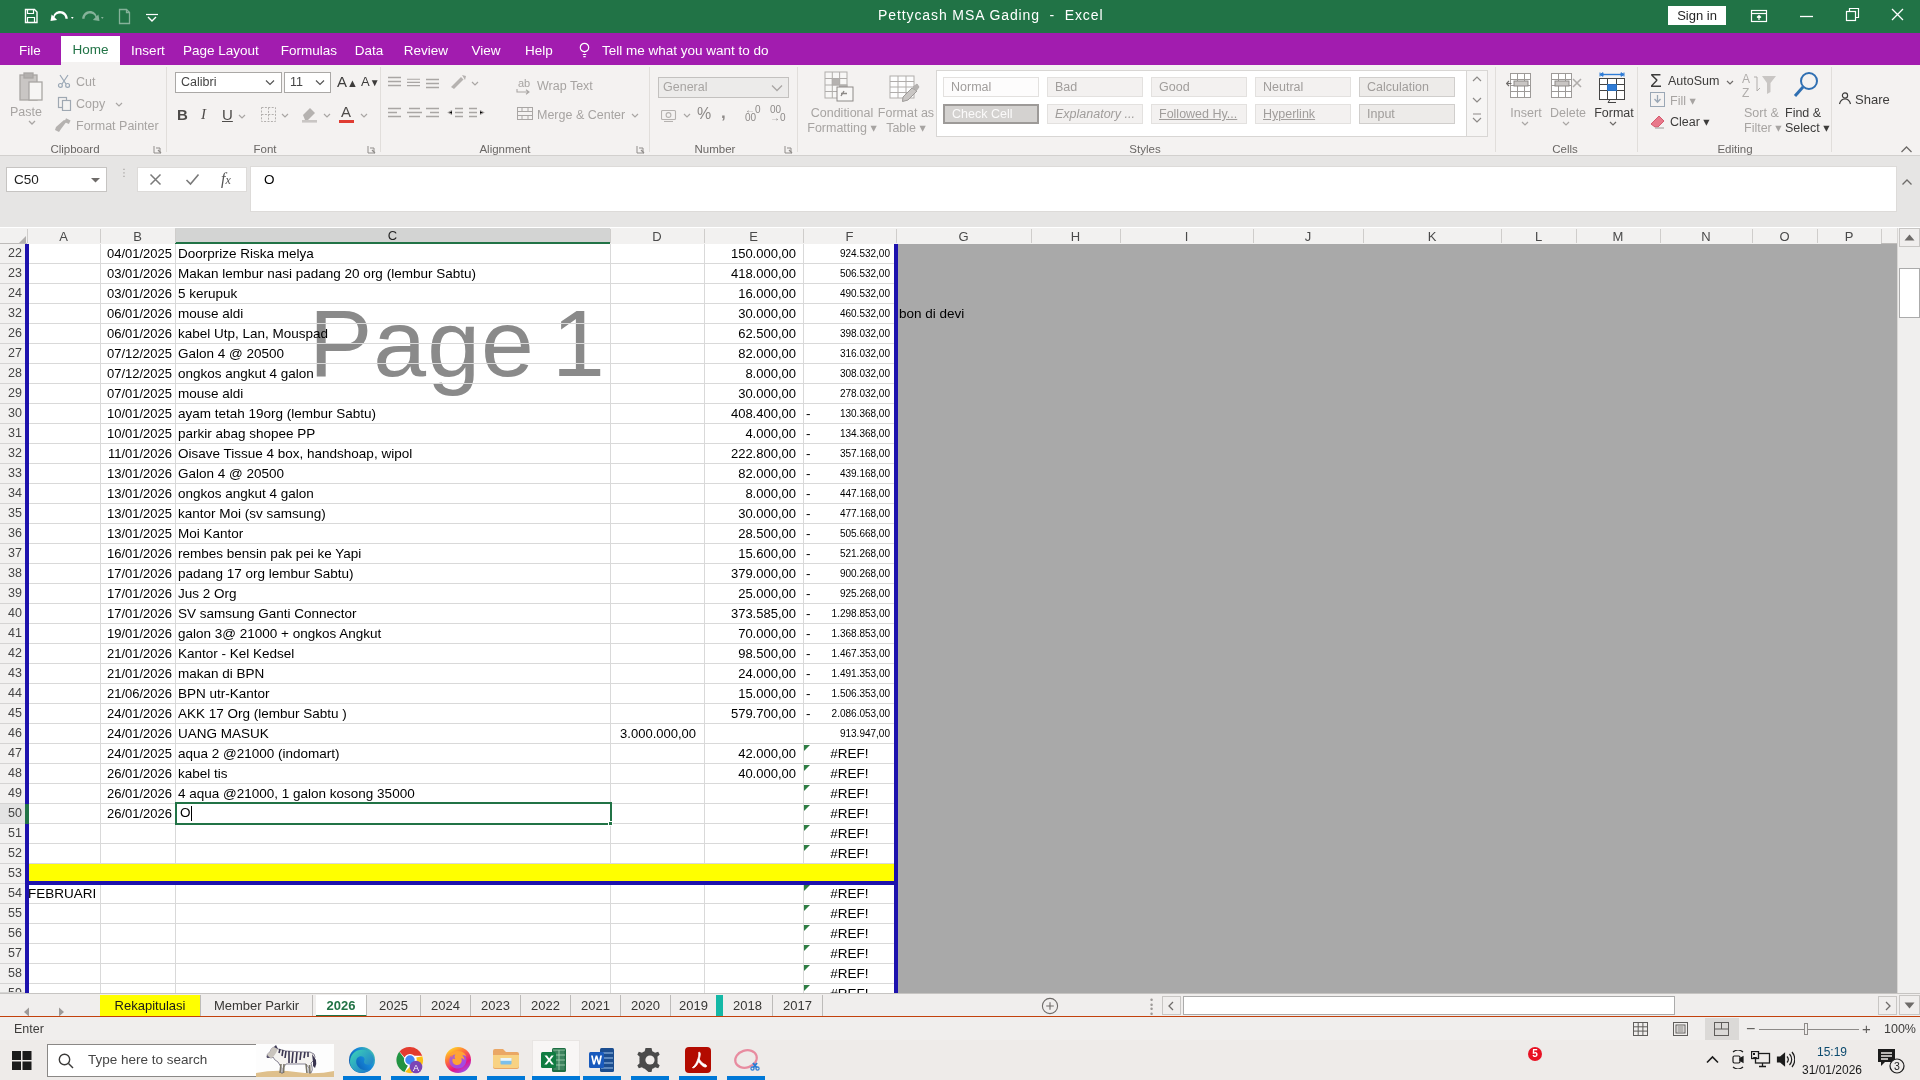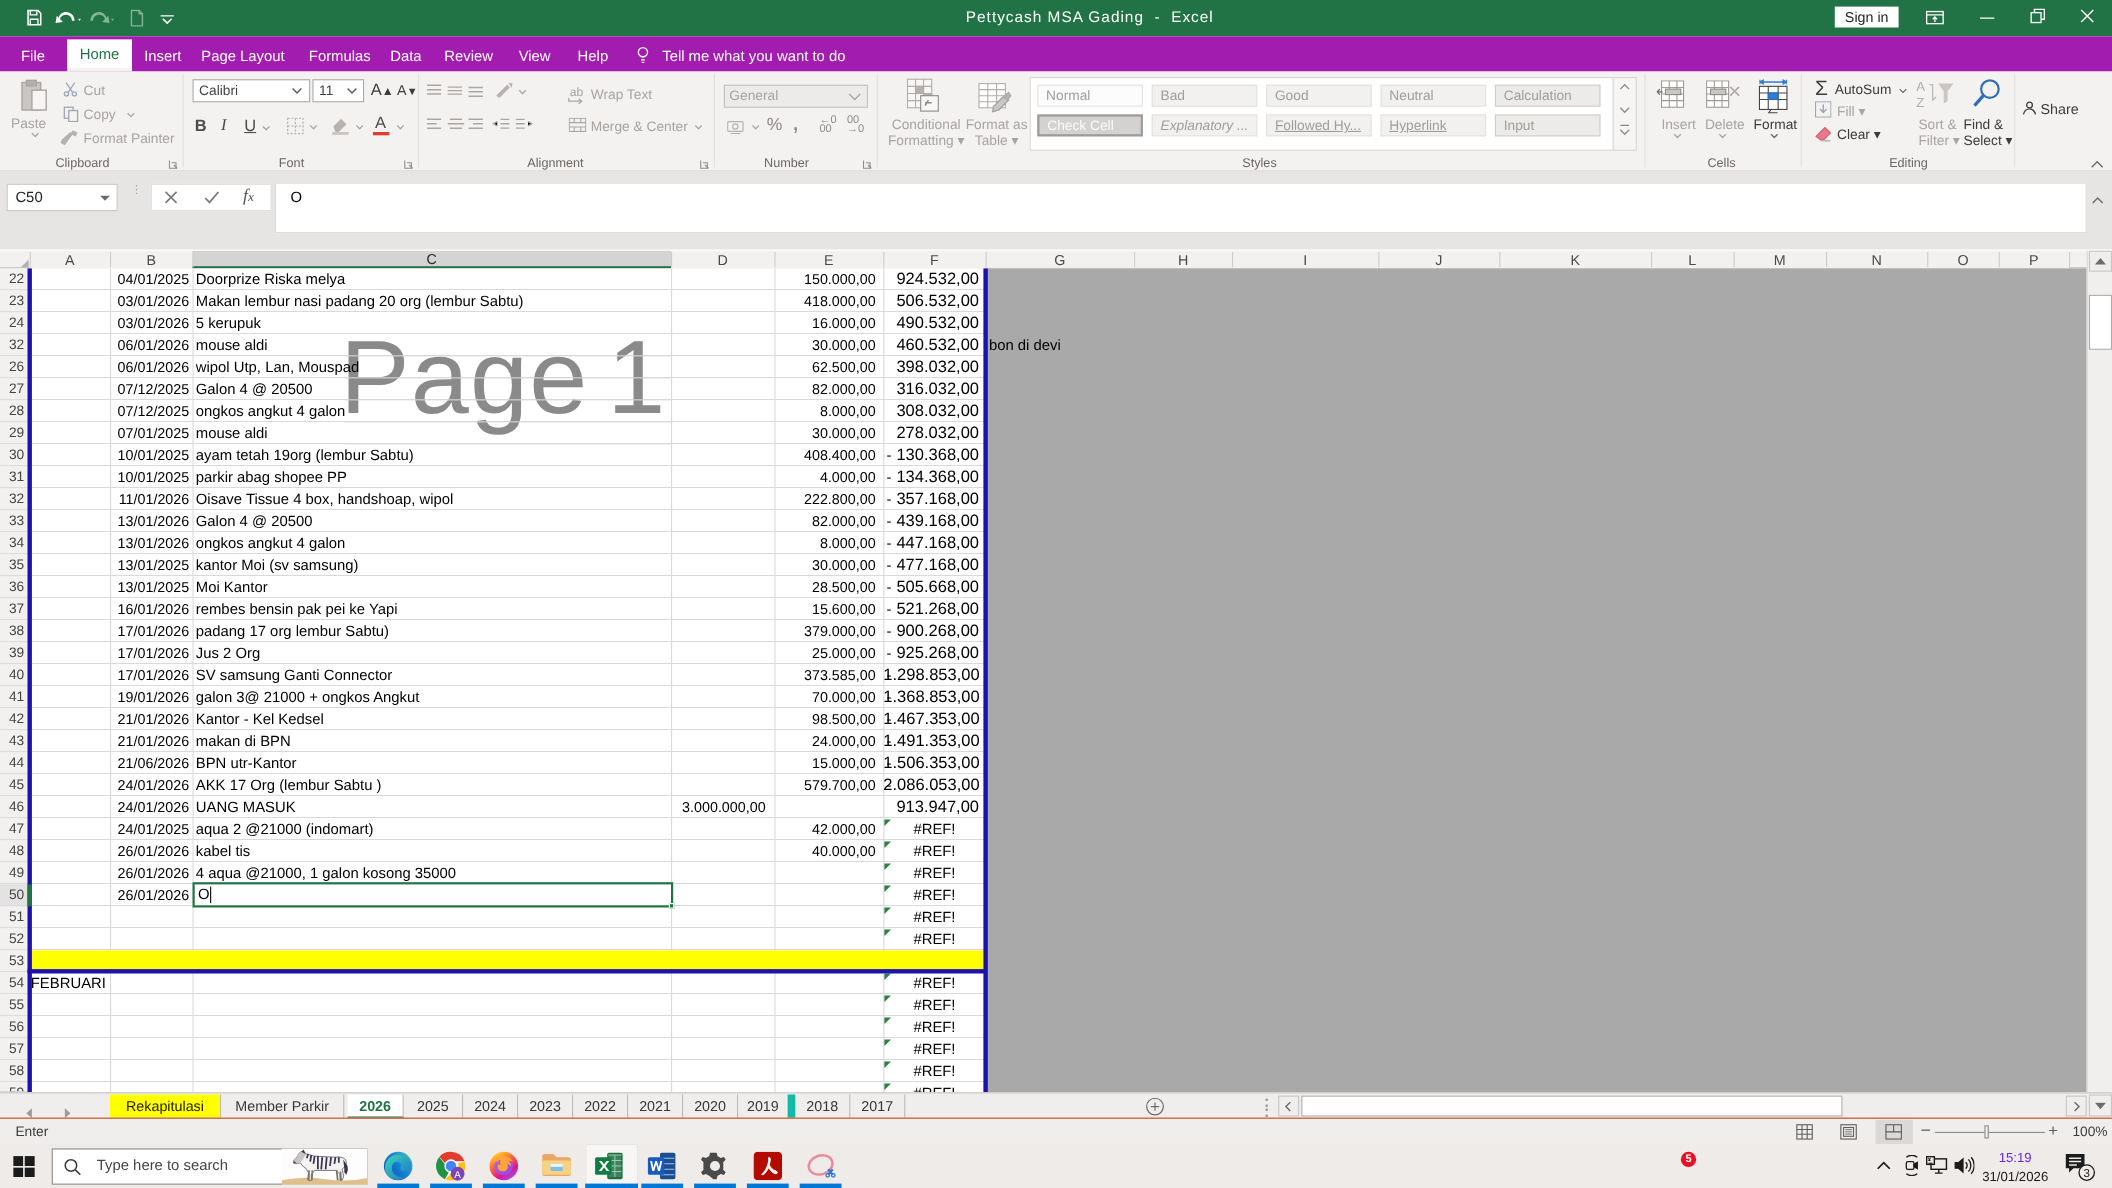--- a/index.html
+++ b/index.html
@@ -26,21 +26,21 @@
 .hdr{background:#f2f1f0;color:#4a4a4a;font-size:13px}
 .hsep{position:absolute;width:1px;background:#cfcdcb;top:2px;height:14px}
 .gvl{width:1px;background:#d9d9d9;top:17px;height:749px}
 .wline{left:313px;width:297px;height:1px;background:#d9d9d9}
 .rowhdr{position:absolute;left:0;width:27px;height:20px;background:#f2f1f0;border-bottom:1px solid #d5d4d3;color:#454545;font-size:12.5px;text-align:right;padding-right:5px;line-height:19px}
 .r{position:absolute;left:27px;width:870px;height:20px;font-size:13.5px;color:#000}
 .cb{position:absolute;left:73px;width:72px;text-align:right;line-height:20px;font-size:13px}
 .cc{position:absolute;left:151px;line-height:20px;white-space:nowrap}
 .cd{position:absolute;left:583px;width:86px;text-align:right;line-height:20px;font-size:13px}
 .ce{position:absolute;left:677px;width:92px;text-align:right;line-height:20px;font-size:13px}
-.cf{position:absolute;left:776px;width:87px;text-align:right;line-height:20px;font-size:15px}
+.cf{position:absolute;left:776px;width:87px;text-align:right;line-height:20px;font-size:10px}
 .cfm{position:absolute;left:779px;line-height:20px}
 .cref{position:absolute;left:776px;width:93px;text-align:center;line-height:20px}
 .tri{position:absolute;left:777px;top:1px;width:0;height:0;border-top:6px solid #2e7d43;border-right:6px solid transparent}
 .sbtn{position:absolute;background:#f0eeed;border:1px solid #c8c6c4}
 .ul{position:absolute;top:1076px;width:38px;height:4px;background:#0078d7}
 .stylebox{width:96px;height:20px;background:#f3f1f0;border:1px solid #e3e1df;color:#a09d9b;font-size:12.5px;padding-left:7px;line-height:18px;overflow:hidden;white-space:nowrap}
 .sheettab{top:994px;height:22px;font-size:13px;color:#383735;text-align:center;line-height:21px}
 svg{display:block}
 </style>
 </head>
@@ -560,21 +560,21 @@
       <span class="cf">490.532,00</span>
     </div>
  <div class="r" style="top:77px">
       <span class="cb">06/01/2026</span>
       <span class="cc">mouse aldi</span>
       <span class="ce">30.000,00</span>
       <span class="cf">460.532,00</span>
     </div>
  <div class="r" style="top:97px">
       <span class="cb">06/01/2026</span>
-      <span class="cc">wipol Utp, Lan, Mouspad</span>
+      <span class="cc">kabel Utp, Lan, Mouspad</span>
       <span class="ce">62.500,00</span>
       <span class="cf">398.032,00</span>
     </div>
  <div class="r" style="top:117px">
       <span class="cb">07/12/2025</span>
       <span class="cc">Galon 4 @ 20500</span>
       <span class="ce">82.000,00</span>
       <span class="cf">316.032,00</span>
     </div>
  <div class="r" style="top:137px">
@@ -988,21 +988,21 @@
         <path d="M2 2l2 2M4 2l-2 2" stroke-width="1"></path>
         <path d="M2.2 6.5h3.6" stroke-width="1"></path>
       </g>
     </svg>
  <svg class="abs" style="left:1776px;top:1051px" width="19" height="17" viewBox="0 0 19 17">
       <g stroke="#1b1b1b" fill="none" stroke-width="1.2">
         <path d="M1.5 6v5h3l4 3.5v-12L4.5 6z" fill="#1b1b1b"></path>
         <path d="M11 5.5 A4.5 4.5 0 0 1 11 11.5 M13.5 3 A8 8 0 0 1 13.5 14 M16 1 A11.5 11.5 0 0 1 16 16"></path>
       </g>
     </svg>
- <div class="abs" style="left:1800px;top:1045px;width:64px;height:13px;color:#6d28d9;font-size:12px;text-align:center">15:19</div>
+ <div class="abs" style="left:1800px;top:1045px;width:64px;height:13px;color:#0c4a6e;font-size:12px;text-align:center">15:19</div>
  <div class="abs" style="left:1796px;top:1063px;width:72px;height:13px;color:#1b1b1b;font-size:12px;text-align:center">31/01/2026</div>
  <svg class="abs" style="left:1876px;top:1047px" width="30" height="28" viewBox="0 0 30 28">
   <path d="M2 2 h17 v13 h-10 l-4 4 v-4 h-3 Z" fill="#1b1b1b"></path>
   <path d="M5 6h11M5 9h11M5 12h7" stroke="#eeebe9" stroke-width="1.4"></path>
   <circle cx="21" cy="19" r="7" fill="#eeebe9" stroke="#1b1b1b" stroke-width="1.2"></circle>
   <text x="21" y="23" font-size="10.5" fill="#1b1b1b" text-anchor="middle" font-family="Liberation Sans">3</text>
  </svg>
 </div>
 
 </body></html>

